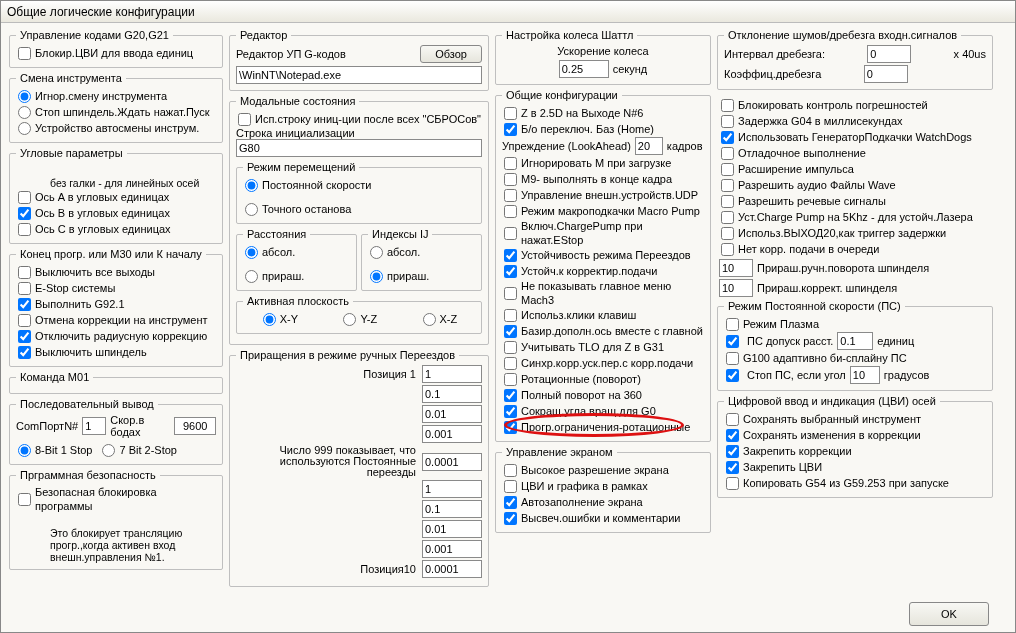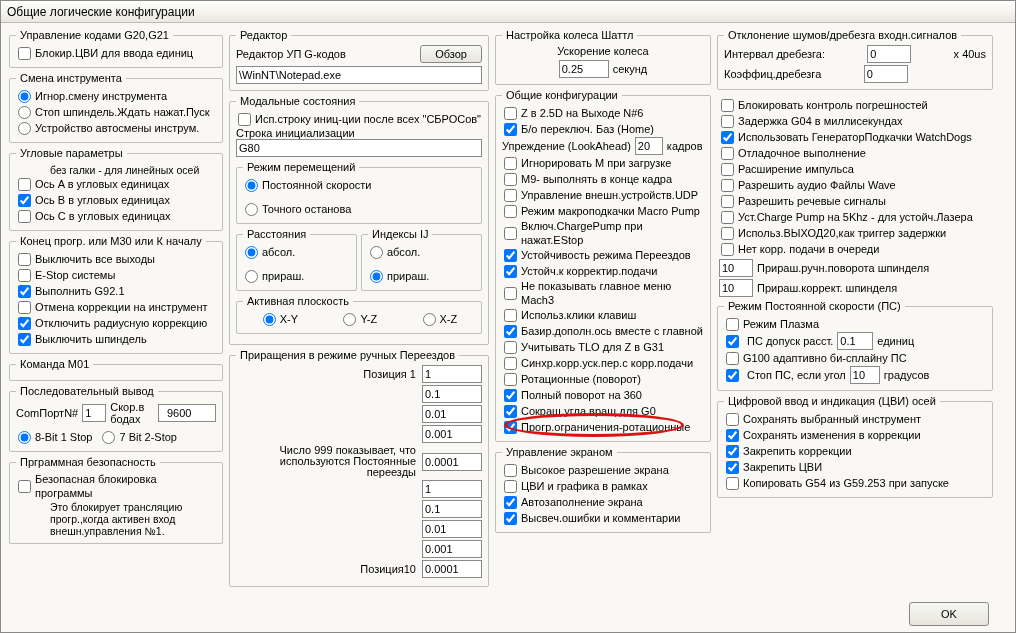--- a/index.html
+++ b/index.html
@@ -84,21 +84,21 @@
     border-radius: 50%/50%;
     pointer-events: none;
   }
   .radio-group { display: flex; gap: 8px; flex-wrap: wrap; }
   .ok-bar {
     position: absolute;
     bottom: 6px;
     right: 26px;
   }
   .ok-bar button { width: 80px; height: 24px; }
-  .note { font-size: 10.5px; line-height: 12px; margin-top: 1px; padding-left: 34px; }
+  .note { font-size: 10.5px; line-height: 12px; margin-top: 14px; padding-left: 34px; }
 </style>
 </head>
 <body>
 
 <div class="window">
   <div class="titlebar">
     <span>Общие логические конфигурации</span>
   </div>
 
   <div class="content">
@@ -176,21 +176,21 @@
       <fieldset>
         <legend>Команда M01</legend>
       </fieldset>
 
       <fieldset>
         <legend>Последовательный вывод</legend>
         <div class="small-row">
           <span>ComПортN#</span>
           <input type="text" style="width: 24px;" value="1">
           <span>Скор.в бодах</span>
-          <input type="text" style="width: 58px; padding-left: 8px;" value="9600">
+          <input type="text" style="width: 42px; padding-left: 8px;" value="9600">
         </div>
         <div class="radio-group" style="margin-top:4px">
           <label class="row">
               <input type="radio" name="bits" checked="" style="">
               <span>8-Bit 1 Stop</span>
             </label>
           <label class="row">
               <input type="radio" name="bits" style="">
               <span>7 Bit 2-Stop</span>
             </label>

